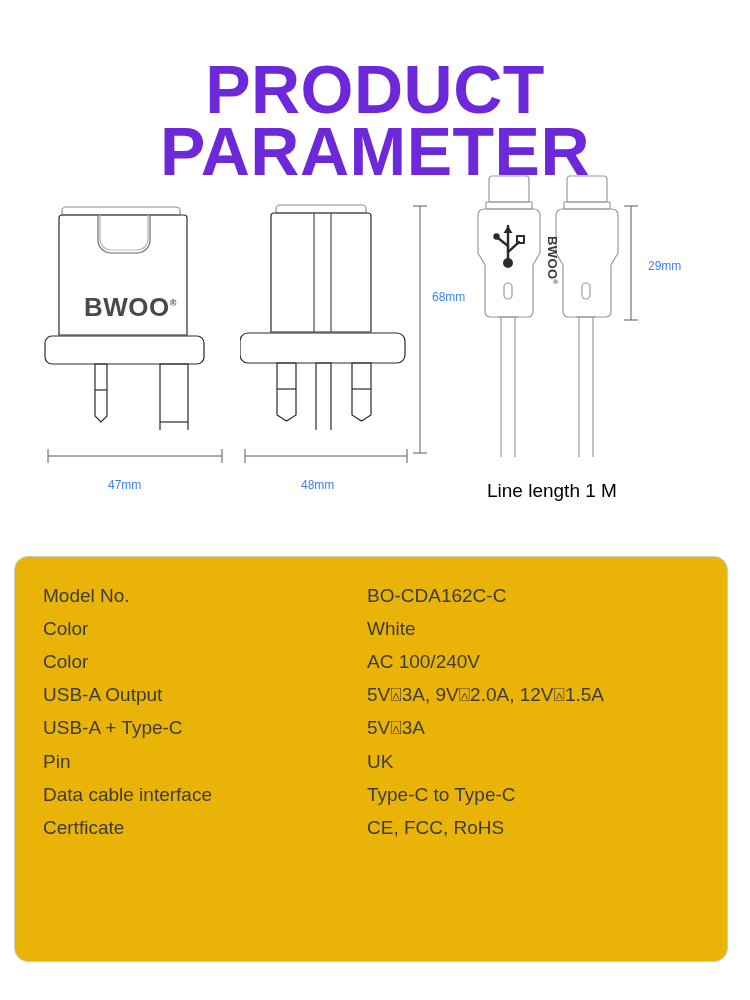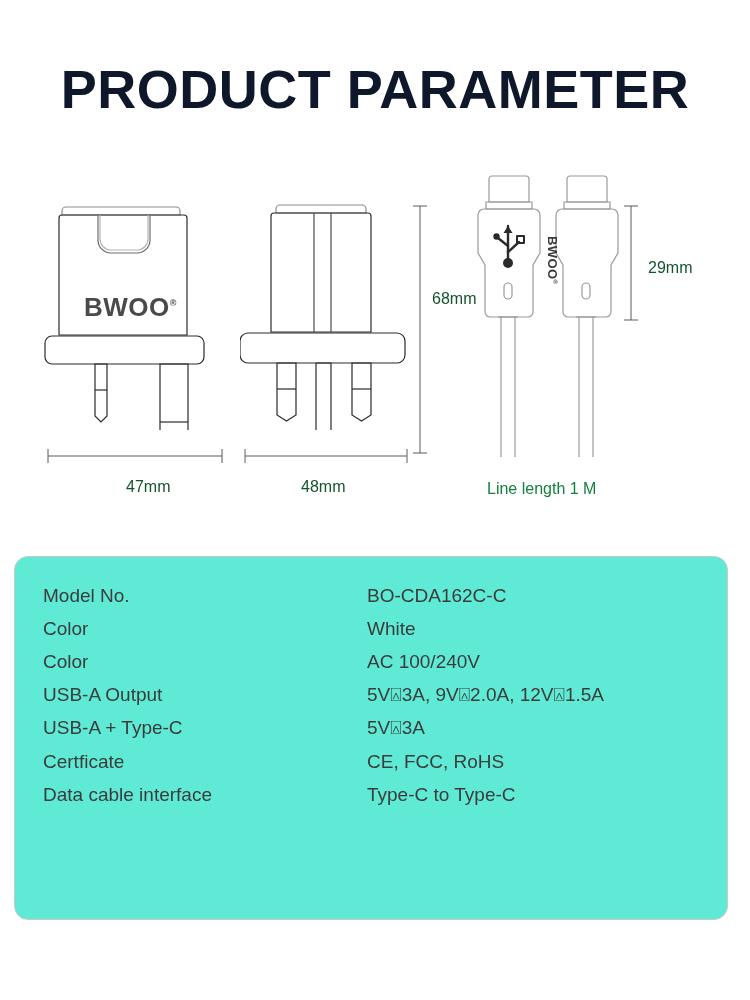--- a/index.html
+++ b/index.html
@@ -16,60 +16,60 @@
     overflow: hidden;
   }
 
   
   #page-title {
     position: absolute;
     top: 58px;
     left: 0;
     width: 750px;
     text-align: center;
-    font-size: 54px;
+    font-size: 68px;
     line-height: 62px;
     font-weight: 700;
     letter-spacing: 0.5px;
-    color: #0f172a;
+    color: #6d28d9;
     font-family: "Liberation Sans", sans-serif;
   }
 
   
   #diagrams {
     position: absolute;
     top: 0;
     left: 0;
     width: 750px;
     height: 520px;
   }
   .dim-label {
     position: absolute;
-    font-size: 16px;
-    color: #14532d;
+    font-size: 12px;
+    color: #3b82f6;
     white-space: nowrap;
   }
   .caption {
     position: absolute;
-    font-size: 16px;
-    color: #15803d;
+    font-size: 19px;
+    color: #000000;
     white-space: nowrap;
   }
 
   
   #spec-card {
     position: absolute;
     left: 14px;
     top: 556px;
     width: 714px;
-    height: 364px;
+    height: 406px;
     border: 1px solid #c9c9c9;
     border-radius: 14px;
     box-sizing: border-box;
-    background: #5eead4;
+    background: #eab308;
     padding-left: 15px;
   }
   #spec-table {
     position: absolute;
     left: 28px;
     top: 22px;
     width: 660px;
     border-collapse: collapse;
   }
   #spec-table td {
@@ -116,21 +116,21 @@
     <span>BWOO</span><sup style="font-size:9px; vertical-align:super;">®</sup>
   </div>
 
   <svg style="position:absolute; left:45px; top:448px;" width="180" height="16" viewBox="0 0 180 16" xmlns="http://www.w3.org/2000/svg">
     <g stroke="#5a5a5a" stroke-width="1">
       <line x1="3" y1="1" x2="3" y2="15"></line>
       <line x1="177" y1="1" x2="177" y2="15"></line>
       <line x1="3" y1="8" x2="177" y2="8"></line>
     </g>
   </svg>
-  <div class="dim-label" style="left:108px; top:478px;margin-left:18px;">47mm</div>
+  <div class="dim-label" style="left:108px; top:478px;">47mm</div>
 
   <svg style="position:absolute; left:240px; top:190px;" width="190" height="240" viewBox="0 0 190 240" xmlns="http://www.w3.org/2000/svg">
     <g fill="none" stroke="#2a2a2a" stroke-width="1.2">
 
       <path d="M40 15 h82 a4 4 0 0 1 4 4 v4 h-90 v-4 a4 4 0 0 1 4 -4 z" stroke="#8e8e8e"></path>
 
       <path d="M34 23 h94 a3 3 0 0 1 3 3 v116 h-100 v-116 a3 3 0 0 1 3 -3 z"></path>
 
       <line x1="74" y1="23" x2="74" y2="142" stroke="#4a4a4a"></line>
       <line x1="91" y1="23" x2="91" y2="142" stroke="#4a4a4a"></line>
@@ -236,22 +236,26 @@
         </tr>
         <tr>
           <td class="spec-label">USB-A Output</td>
           <td class="spec-value">5V⍓3A, 9V⍓2.0A, 12V⍓1.5A</td>
         </tr>
         <tr>
           <td class="spec-label">USB-A + Type-C</td>
           <td class="spec-value">5V⍓3A</td>
         </tr>
         <tr>
+          <td class="spec-label">Pin</td>
+          <td class="spec-value">UK</td>
+        </tr>
+        <tr>
+          <td class="spec-label">Data cable interface</td>
+          <td class="spec-value">Type-C to Type-C</td>
+        </tr>
+        <tr>
           <td class="spec-label">Certficate</td>
           <td class="spec-value">CE, FCC, RoHS</td>
-        </tr>
-        <tr>
-          <td class="spec-label">Data cable interface</td>
-          <td class="spec-value">Type-C to Type-C</td>
         </tr>
       </tbody>
   </table>
 </div>
 
 </body></html>

